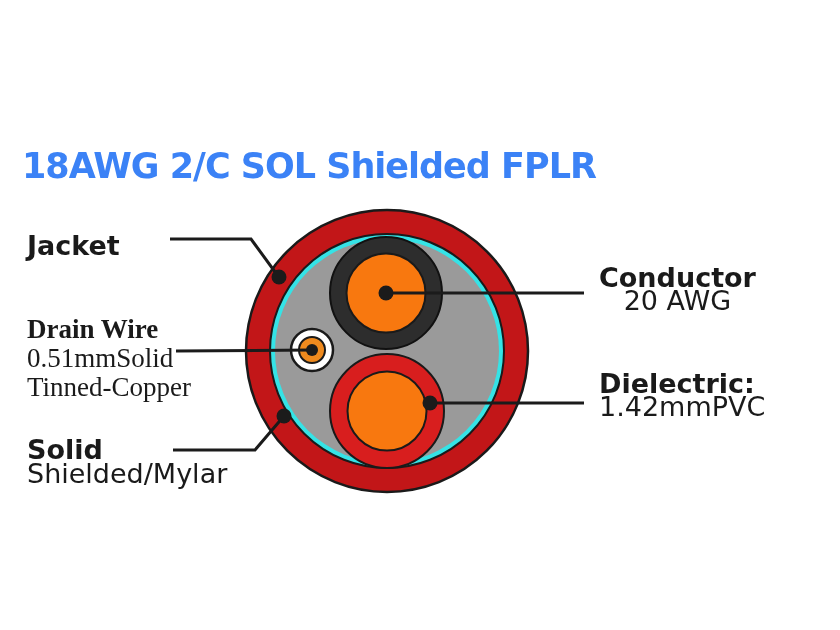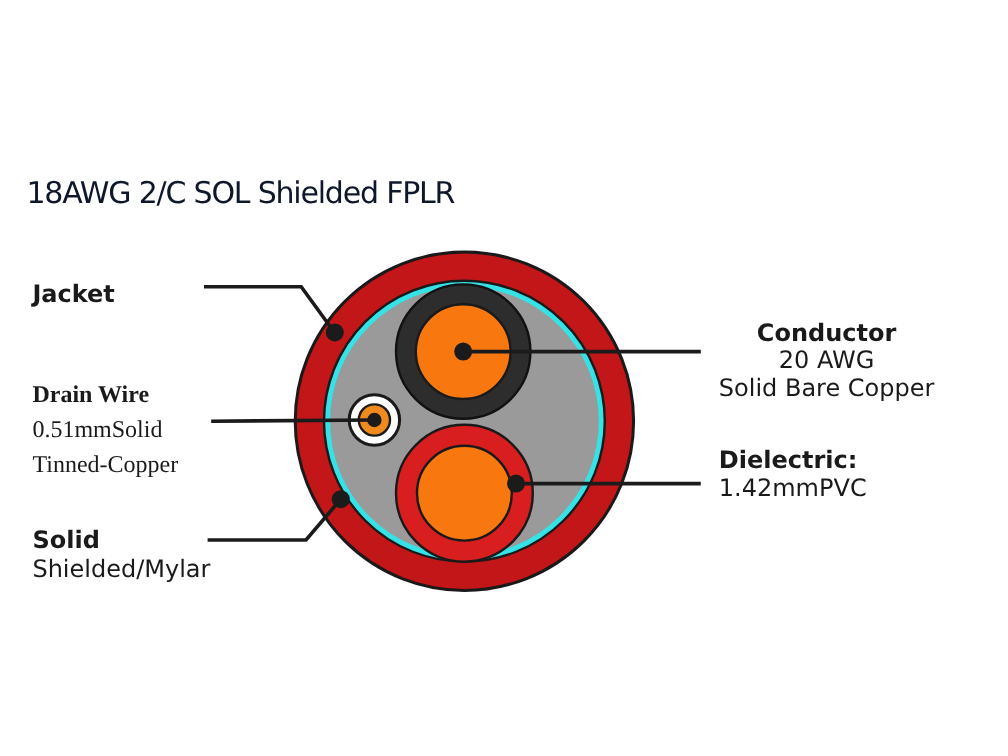--- a/index.html
+++ b/index.html
@@ -3,25 +3,25 @@
 <meta charset="utf-8">
 <style>
   html,body { margin:0; padding:0; background:#ffffff; }
   .stage {
     position:relative; width:840px; height:630px; background:#ffffff;
     overflow:hidden;
     font-family:"DejaVu Sans","Liberation Sans",sans-serif;
   }
   .title {
     position:absolute; left:22px; top:146px;
-    font-size:25px; font-weight:400; letter-spacing:-1px;
-    color:#0f172a; white-space:nowrap;
+    font-size:35px; font-weight:700; letter-spacing:-1px;
+    color:#3b82f6; white-space:nowrap;
   }
   .diagram-svg { position:absolute; left:0; top:0; }
-  .callout { position:absolute; color:#1a1a1a; font-size:20px; }
+  .callout { position:absolute; color:#1a1a1a; font-size:27px; }
   .callout div { white-space:nowrap; }
   .callout .h { font-weight:700; }
   .lh25 { line-height:25px; }
   .lh29 { line-height:29px; }
   .lh24 { line-height:24px; }
   .lh23 { line-height:23px; }
 </style>
 </head>
 <body>
 
@@ -73,21 +73,20 @@
   </div>
 
   <div class="callout lh24" style="left:27px; top:438px;">
     <div class="h">Solid</div>
     <div>Shielded/Mylar</div>
   </div>
 
   <div class="callout lh23" style="left:599px; top:266px;text-align:center;">
     <div class="h">Conductor</div>
     <div>20 AWG</div>
-    <div>Solid Bare Copper</div>
   </div>
 
   <div class="callout lh23" style="left:599px; top:372px;">
     <div class="h">Dielectric:</div>
     <div>1.42mmPVC</div>
   </div>
 
 </div>
 
 </body></html>

